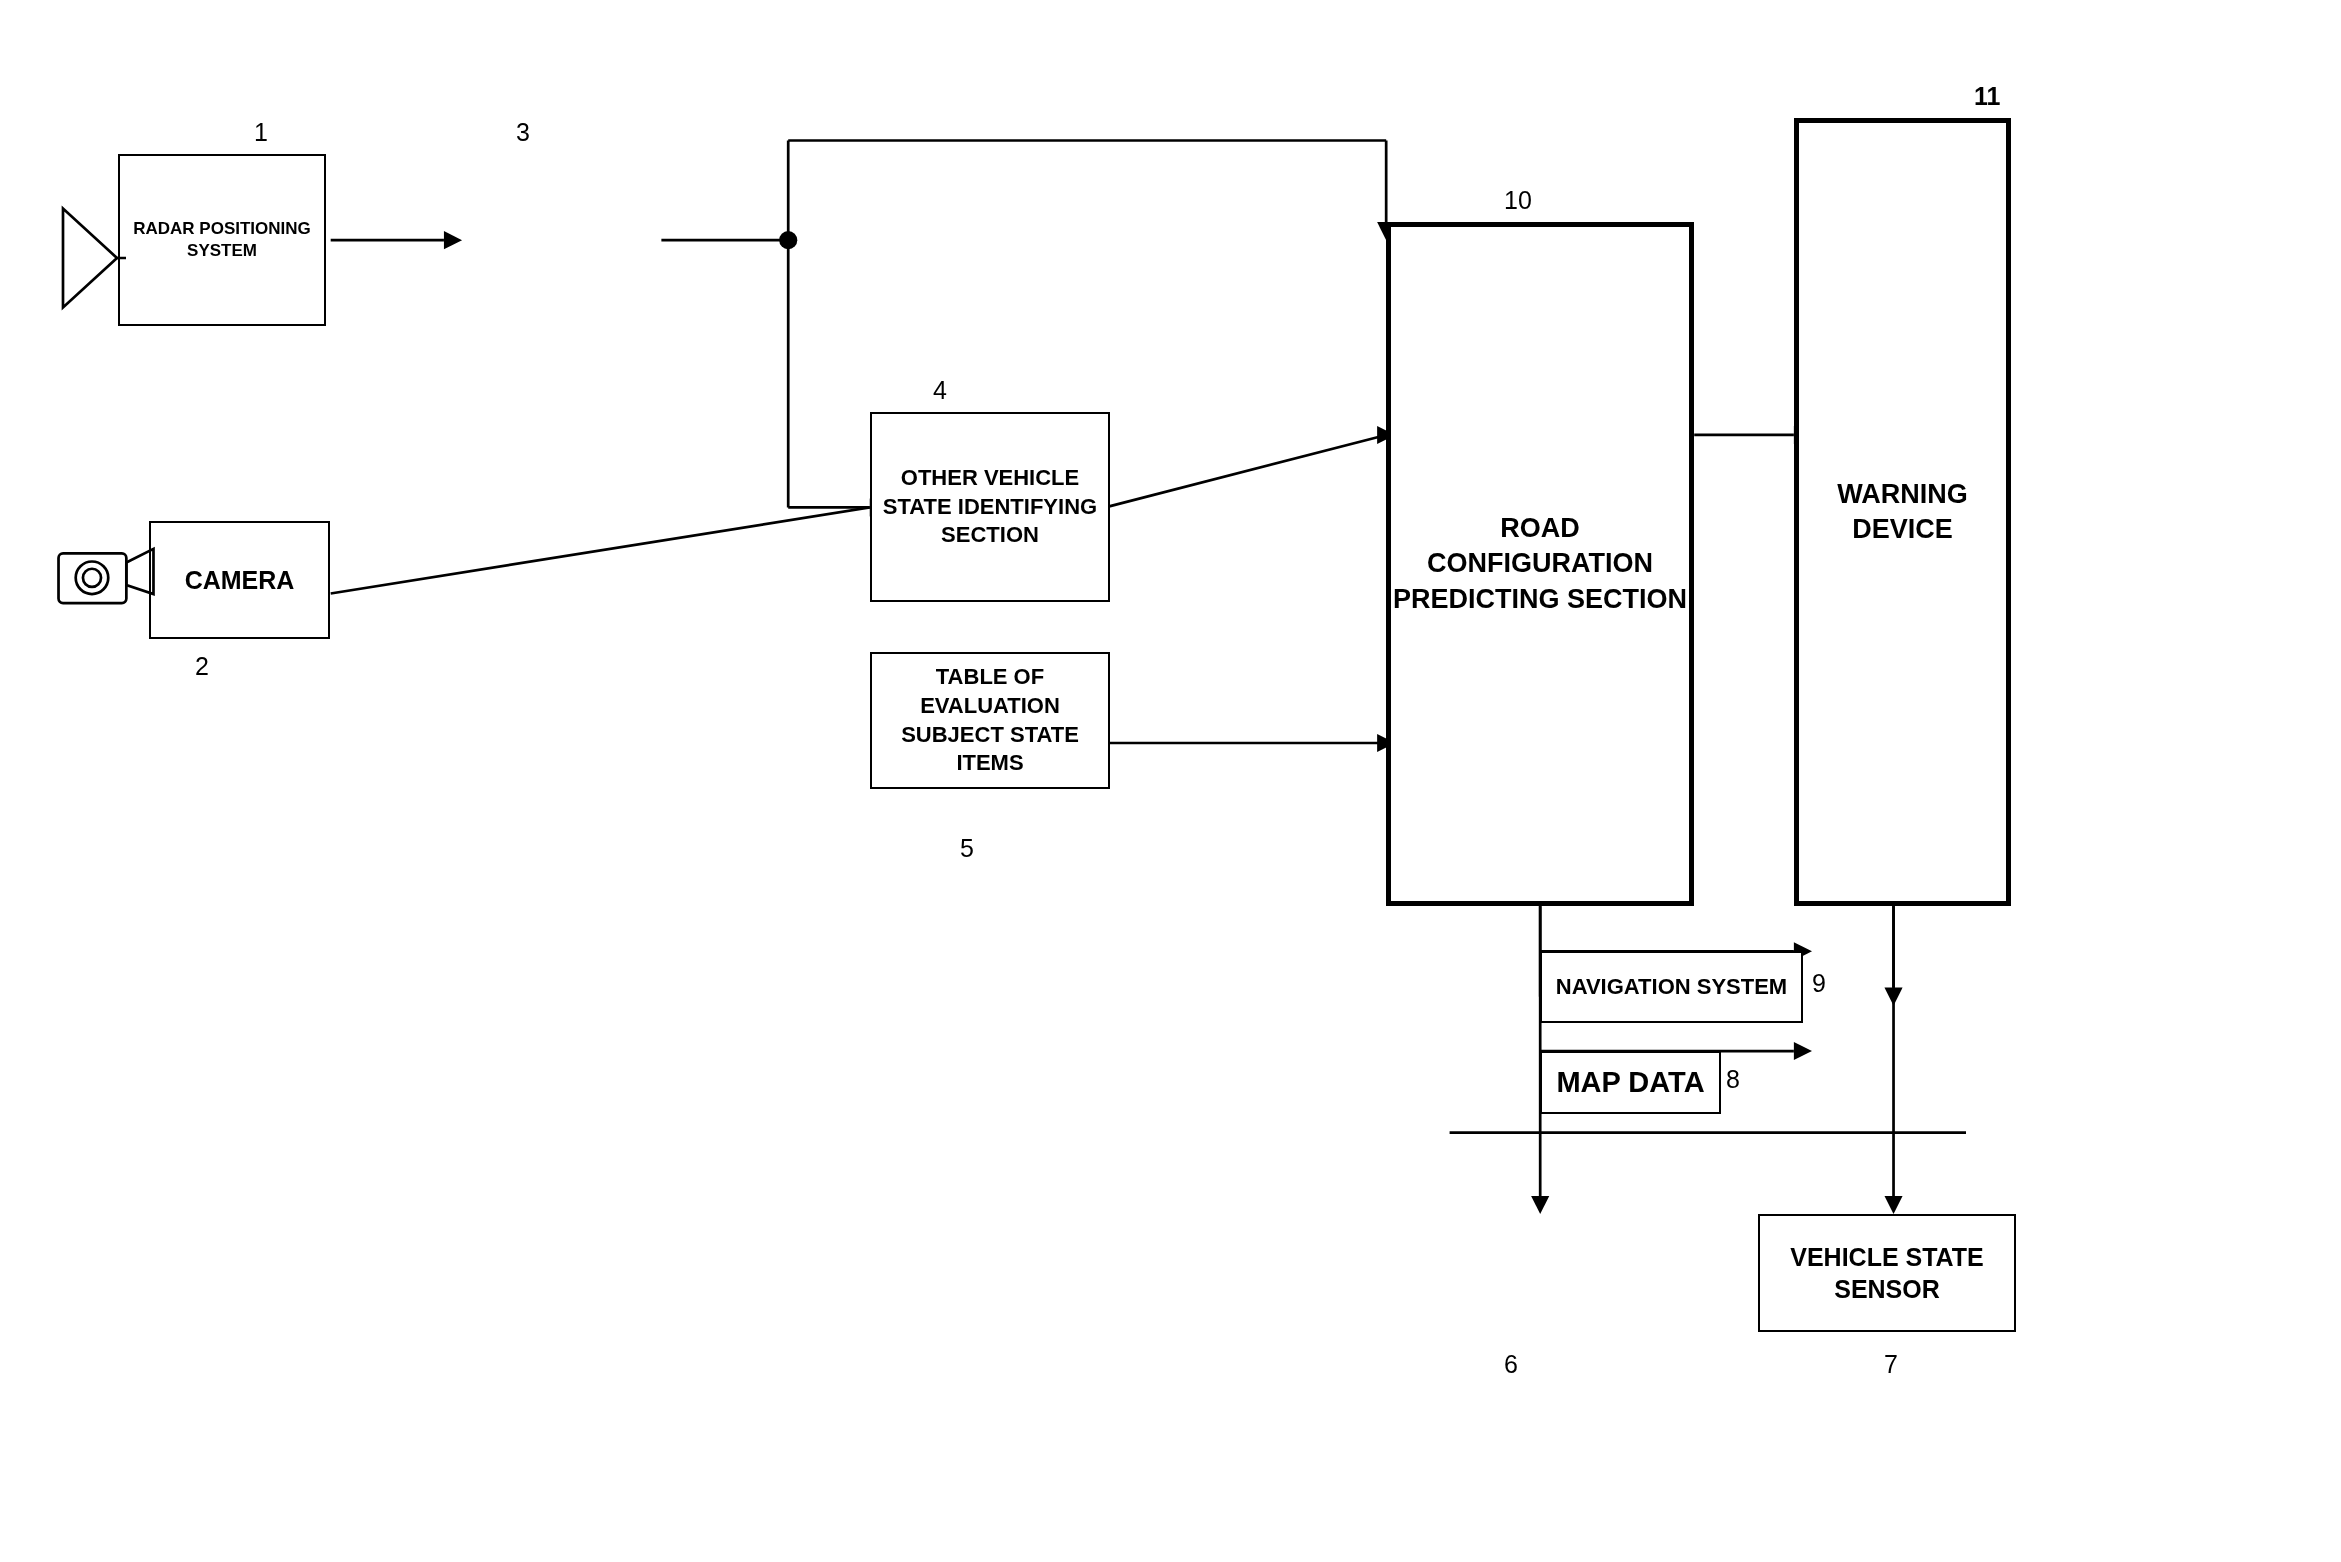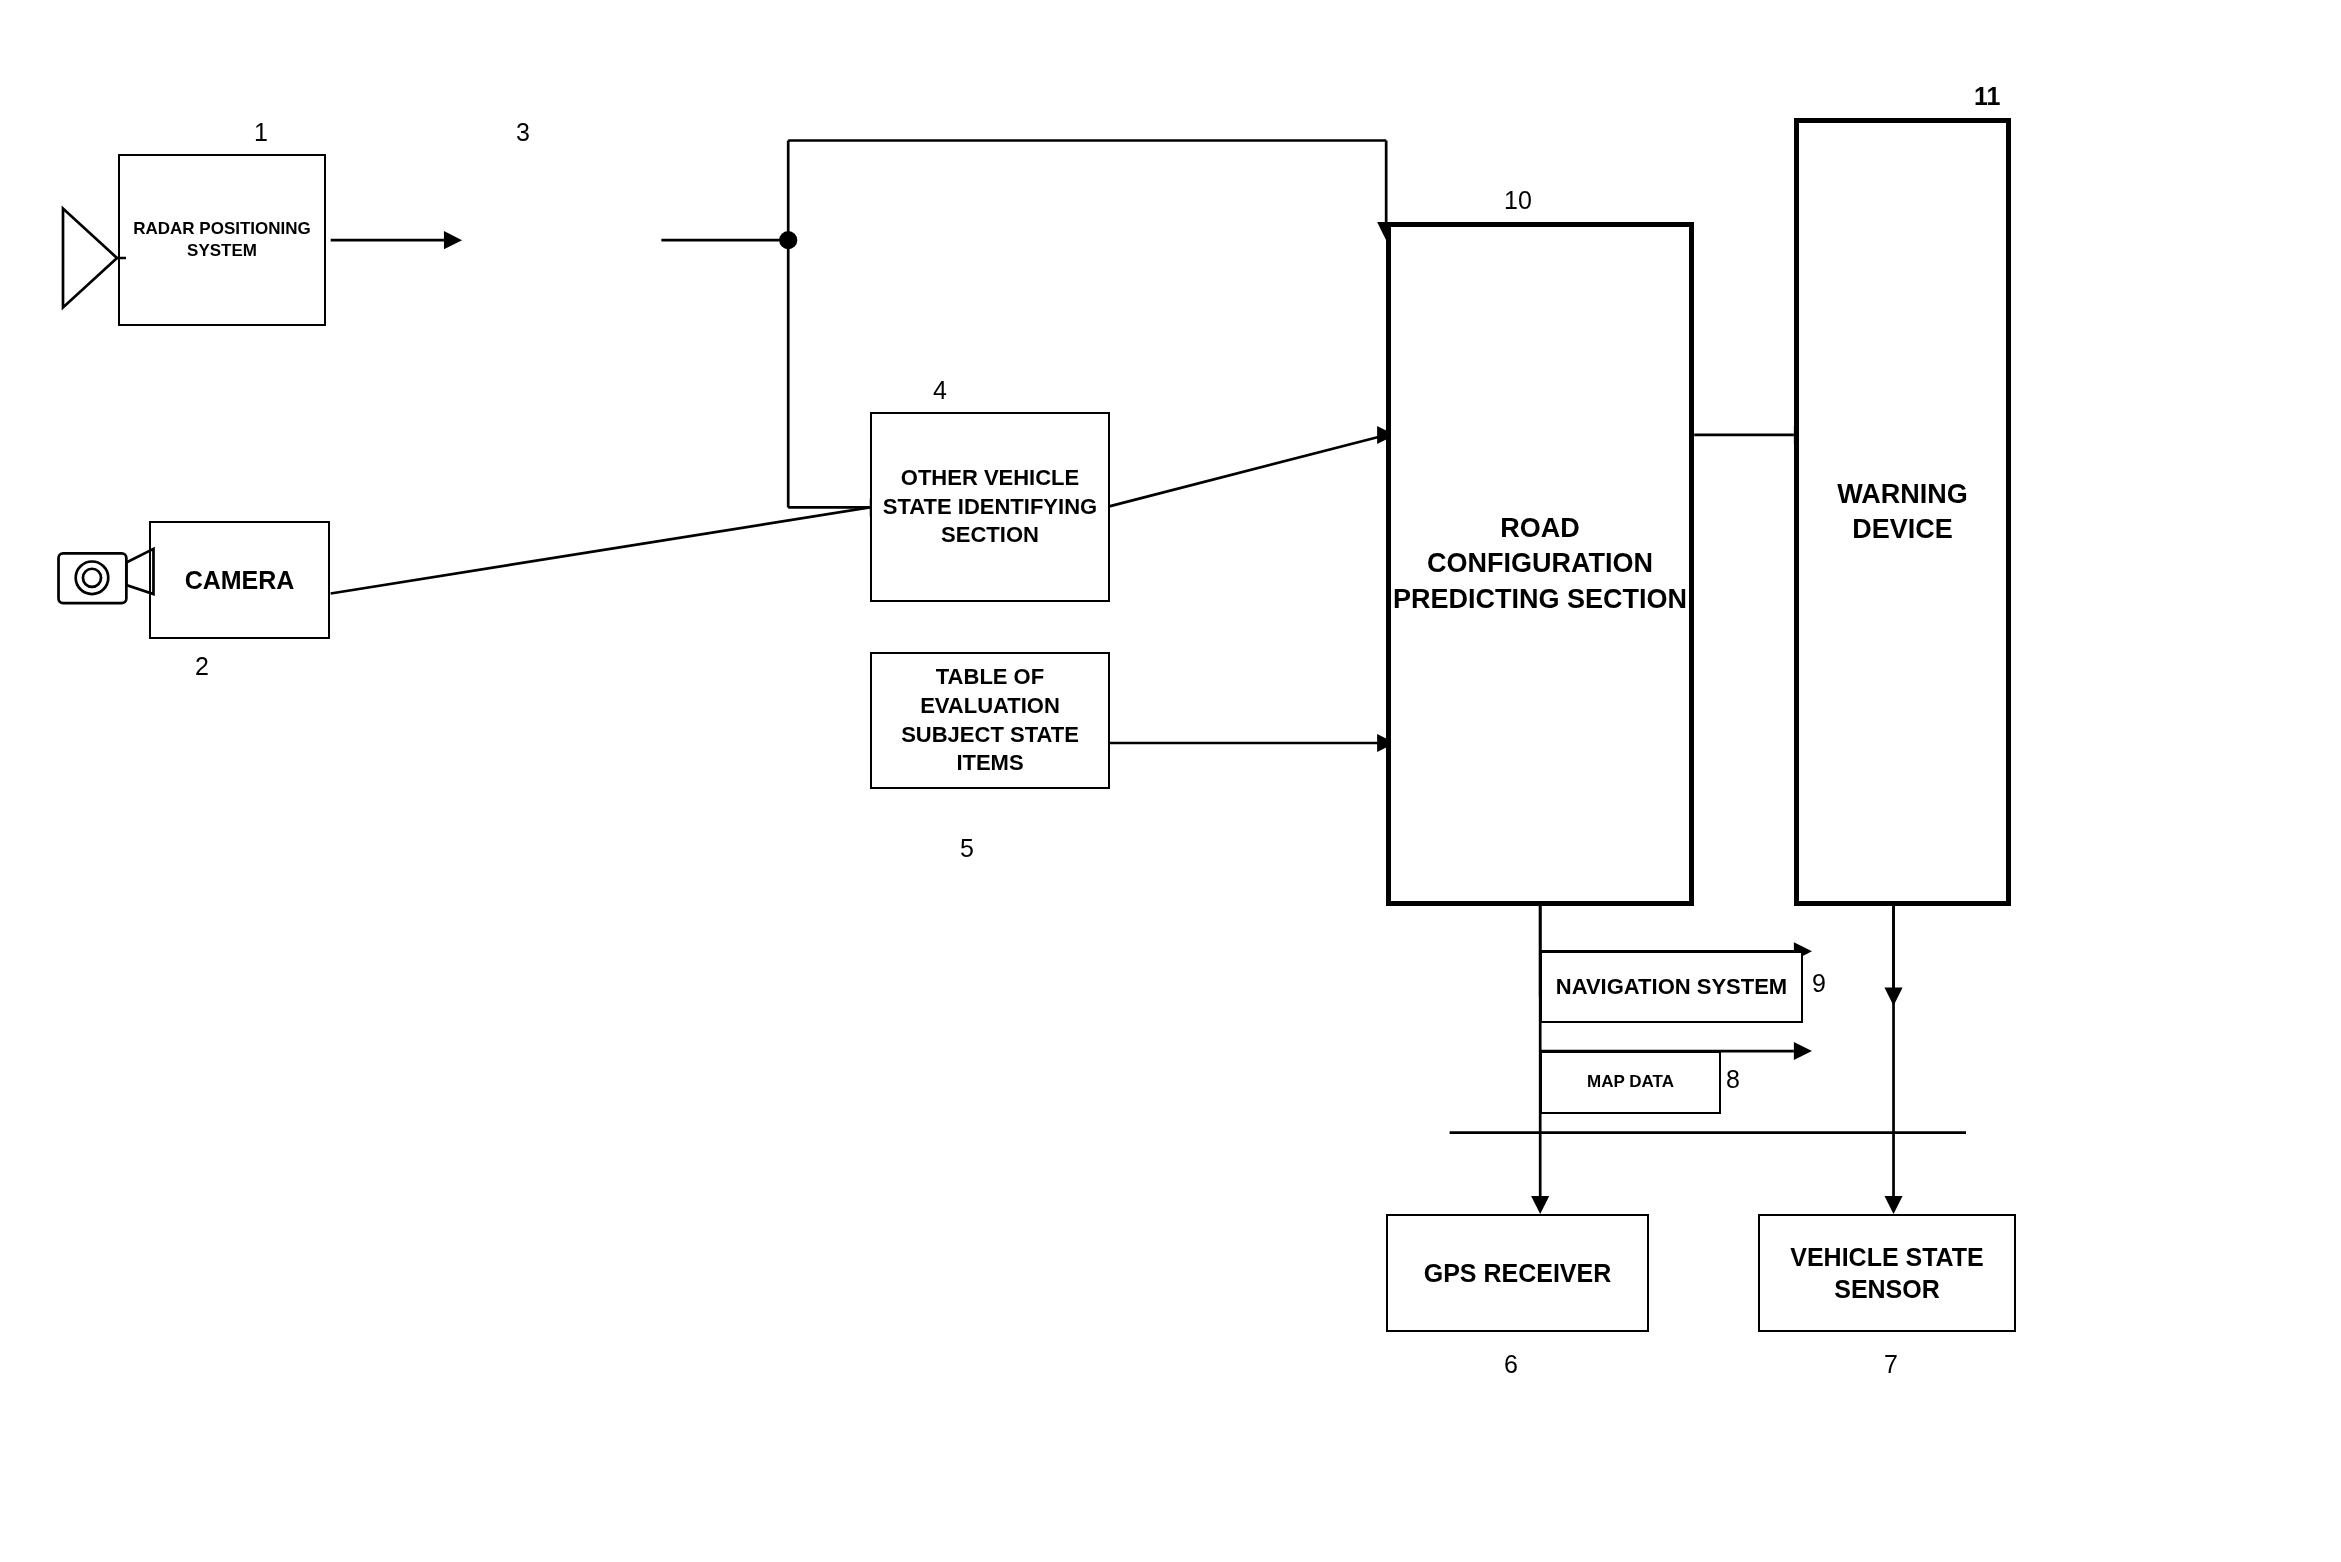--- a/index.html
+++ b/index.html
@@ -158,28 +158,25 @@
     <span>WARNING
 DEVICE</span>
   </div>
   <div class="label-num" style="left:1974px; top:82px;font-weight:bold;">11</div>
 
   <div class="block" style="left:1540px; top:951px; width:263px; height:72px; font-size:22px;">
     <span>NAVIGATION SYSTEM</span>
   </div>
   <div class="label-num" style="left:1812px; top:969px;">9</div>
 
-  <div class="block" style="left:1540px; top:1051px; width:181px; height:63px; font-size:17px;">
+  <div class="block" style="left:1540px; top:1051px; width:181px; height:63px; font-size:29px;">
     <span>MAP DATA</span>
   </div>
   <div class="label-num" style="left:1726px; top:1065px;">8</div>
 
-  <div class="block" style="left:1386px; top:1214px; width:263px; height:118px; font-size:25px;">
-    <span>GPS RECEIVER</span>
-  </div>
   <div class="label-num" style="left:1504px; top:1350px;">6</div>
 
   <div class="block" style="left:1758px; top:1214px; width:258px; height:118px; font-size:25px;">
     <span>VEHICLE STATE
 SENSOR</span>
   </div>
   <div class="label-num" style="left:1884px; top:1350px;">7</div>
 
 </div>
 

